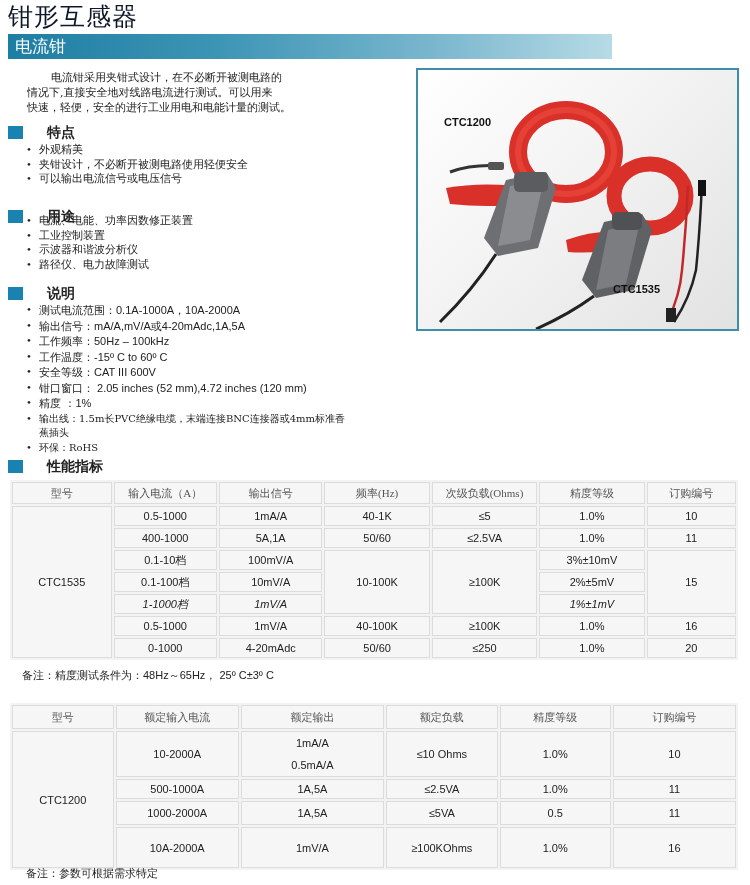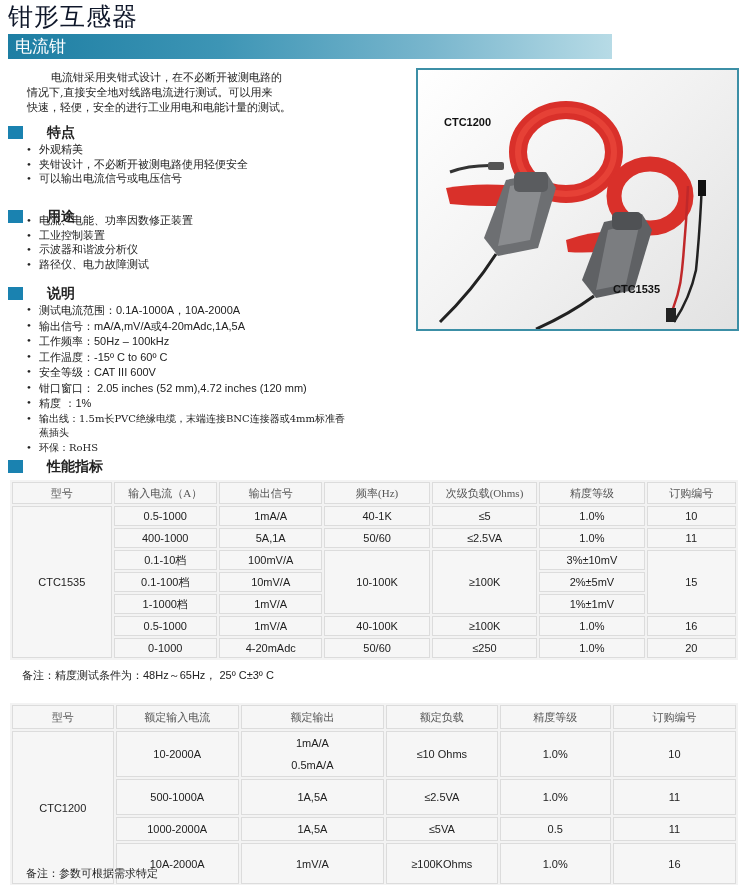--- a/index.html
+++ b/index.html
@@ -172,21 +172,21 @@
     <td rowspan="3">10-100K</td>
     <td rowspan="3">≥100K</td>
     <td>3%±10mV</td>
     <td rowspan="3">15</td>
   </tr>
   <tr style="height:20px;">
     <td>0.1-100档</td>
     <td>10mV/A</td>
     <td>2%±5mV</td>
   </tr>
-  <tr style="height:20px;">
+  <tr style="height:20px;font-style:italic;">
     <td>1-1000档</td>
     <td>1mV/A</td>
     <td>1%±1mV</td>
   </tr>
   <tr style="height:20px;">
     <td>0.5-1000</td>
     <td>1mV/A</td>
     <td>40-100K</td>
     <td>≥100K</td>
     <td>1.0%</td>
@@ -229,21 +229,21 @@
     <td rowspan="4" class="model">CTC1200</td>
     <td>10-2000A</td>
     <td>
       <div style="line-height:22px;">1mA/A</div>
       <div style="line-height:22px;">0.5mA/A</div>
     </td>
     <td>≤10 Ohms</td>
     <td>1.0%</td>
     <td>10</td>
   </tr>
-  <tr style="height:36px;">
+  <tr style="height:20px;">
     <td>500-1000A</td>
     <td>1A,5A</td>
     <td>≤2.5VA</td>
     <td>1.0%</td>
     <td>11</td>
   </tr>
   <tr style="height:24px;">
     <td>1000-2000A</td>
     <td>1A,5A</td>
     <td>≤5VA</td>

